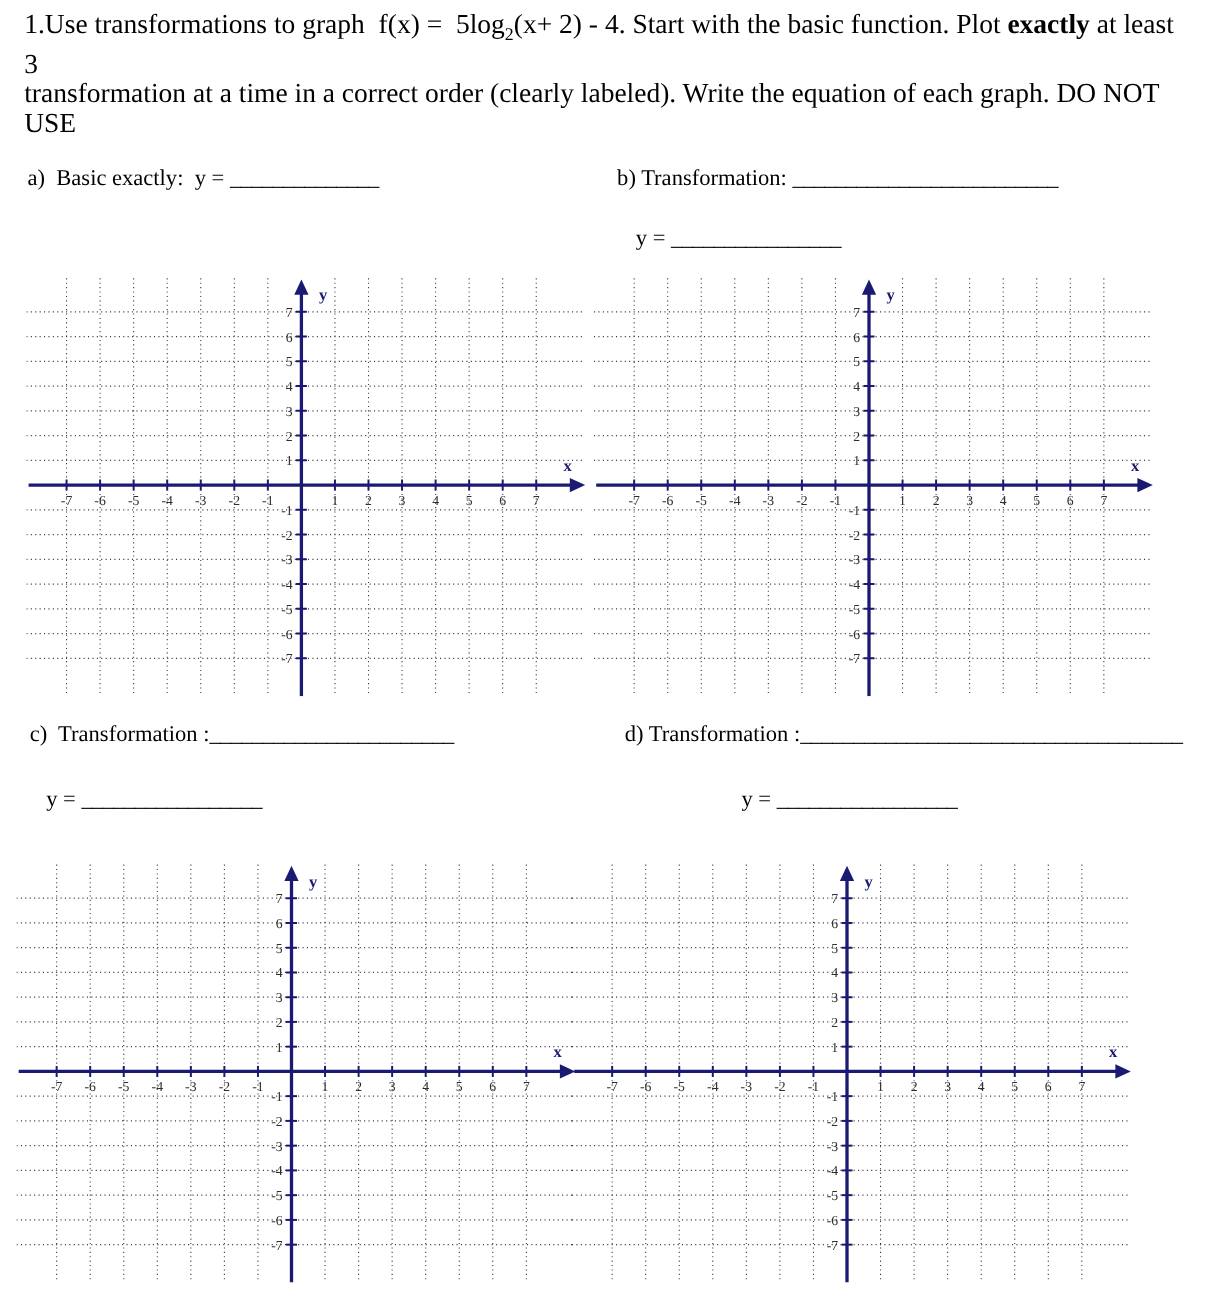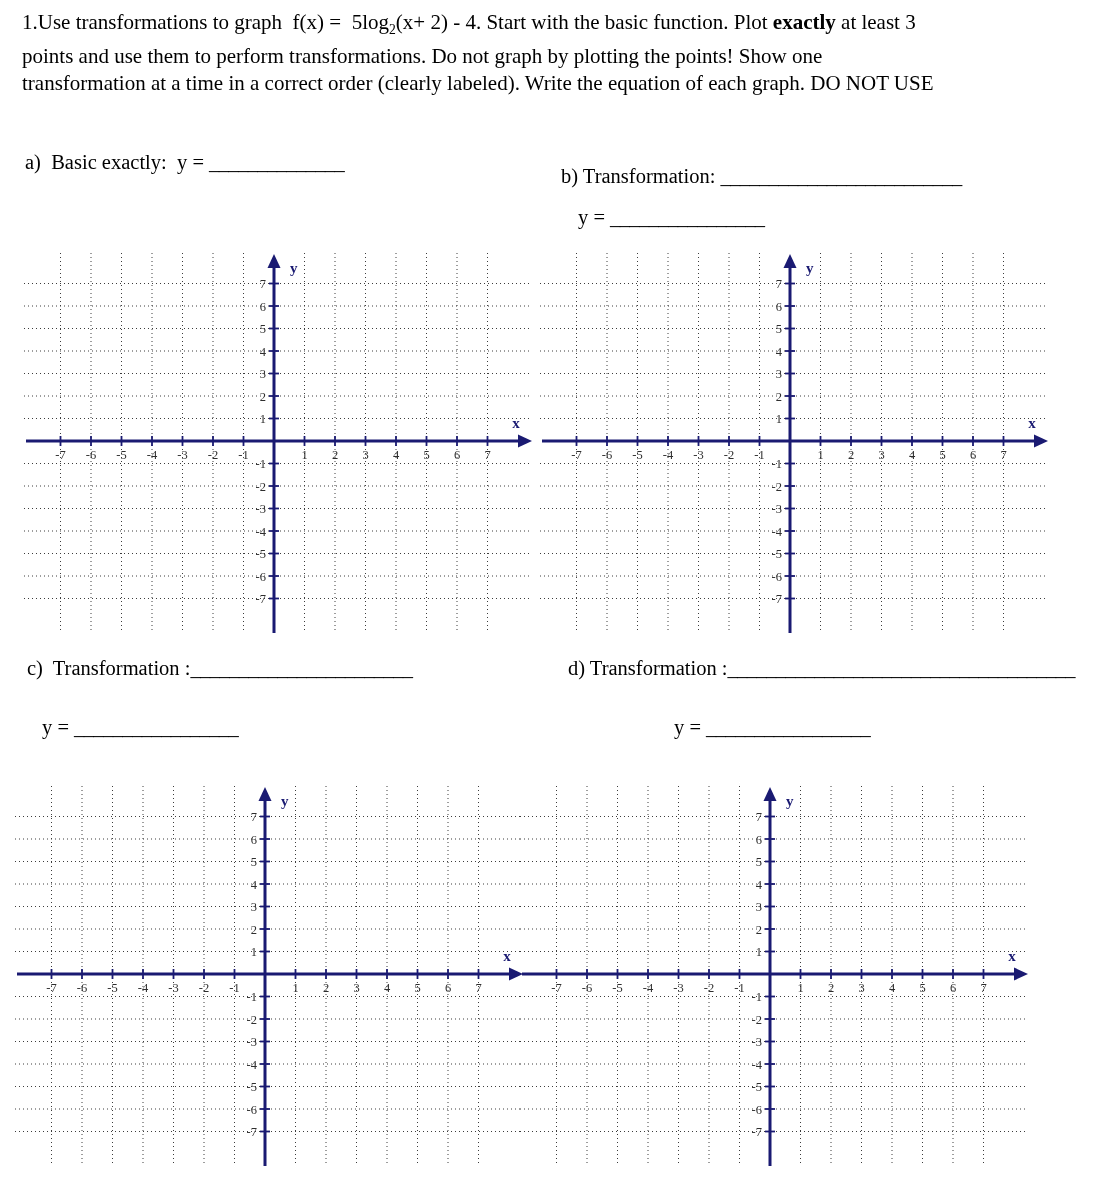--- a/index.html
+++ b/index.html
@@ -7,45 +7,44 @@
     width:1099px; height:1180px;
     background:#ffffff;
     font-family:"Liberation Serif","DejaVu Serif",serif;
     color:#000000;
     position:relative;
     overflow:hidden;
   }
   .abs { position:absolute; }
   #title-block {
     left:22px; top:9px; width:1062px;
-    font-size:21px; line-height:27px;
+    font-size:25px; line-height:27px;
   }
   .title-line { white-space:pre-wrap; }
   .title-line sub { font-size:0.65em; }
   .heading-row { font-size:20.5px; white-space:pre; }
   .blank { letter-spacing:-0.6px; }
   #row-a { left:25px;  top:151px; }
-  #row-b { left:561px; top:151px;margin-top:14px; }
+  #row-b { left:561px; top:151px; }
   #eq-b  { left:578px; top:206px; }
   #row-c { left:27px;  top:657px;font-family:Liberation Serif, serif; }
   #row-d { left:540px; top:657px;margin-left:28px; }
   #eq-c  { left:42px;  top:716px; }
   #eq-d  { left:674px; top:716px; }
   #graph-a { left:24px;  top:251px; }
   #graph-b { left:540px; top:251px; }
   #graph-c { left:15px;  top:784px; }
   #graph-d { left:520px; top:784px; }
   svg.grid { display:block; }
 </style>
 </head>
 <body>
 
 <div class="abs" id="title-block">
   <div class="title-line"><span>1.Use transformations to graph  f(x) =  5log</span><sub>2</sub><span>(x+ 2) - 4. Start with the basic function. Plot </span><b>exactly</b><span> at least 3</span></div>
-  <div class="title-line">points and use them to perform transformations. Do not graph by plotting the points! Show one</div>
   <div class="title-line">transformation at a time in a correct order (clearly labeled). Write the equation of each graph. DO NOT USE</div>
 </div>
 
 <div class="abs heading-row" id="row-a"><span>a)  </span><span>Basic exactly:  </span><span>y = </span><span class="blank">______________</span></div>
 
 <div class="abs heading-row" id="row-b"><span>b) </span><span>Transformation: </span><span class="blank">_________________________</span></div>
 <div class="abs heading-row" id="eq-b"><span>y = </span><span class="blank">________________</span></div>
 
 <div class="abs" id="graph-a">
   <svg class="grid" width="510" height="382" viewBox="0 0 510 382">

